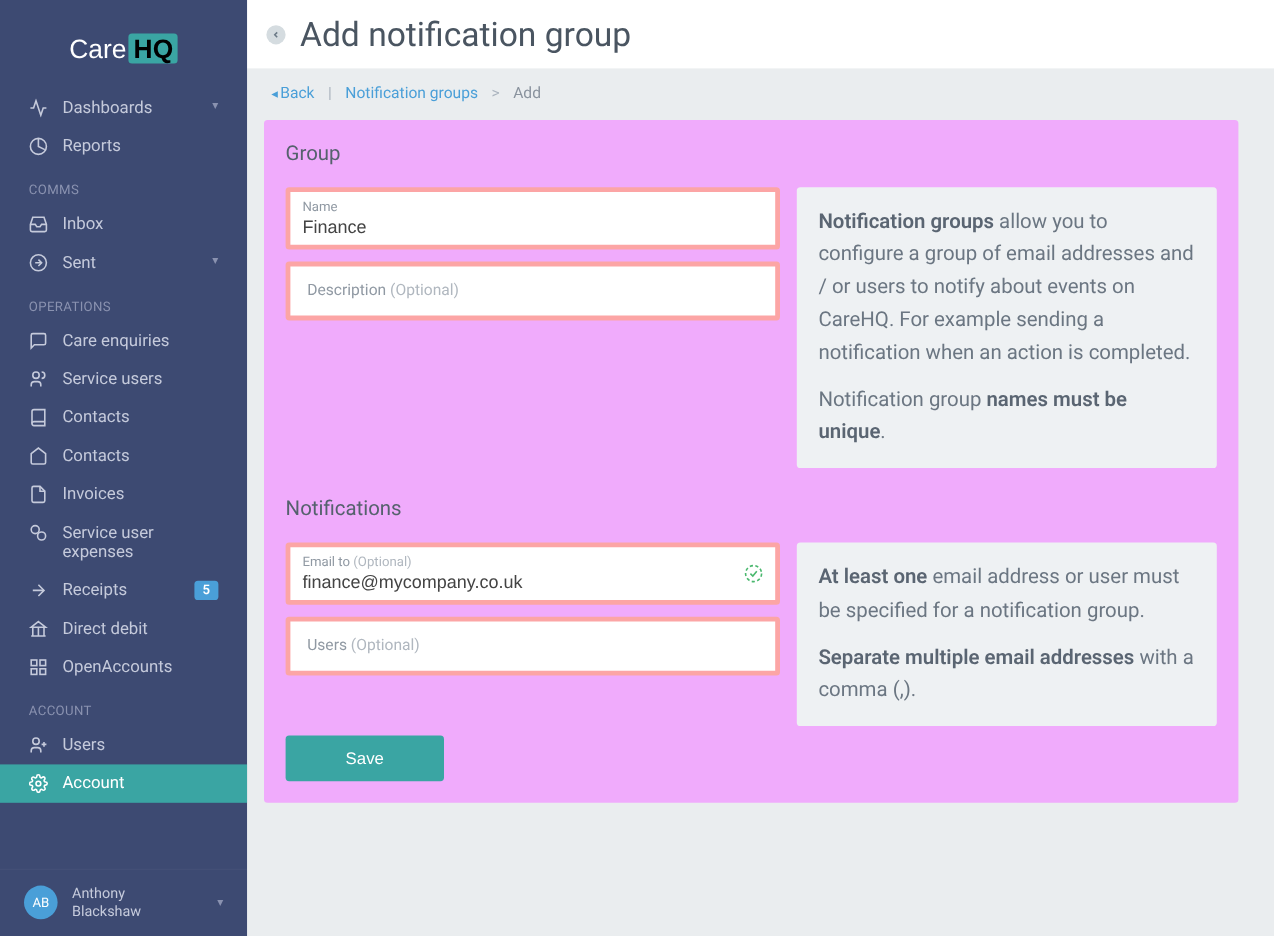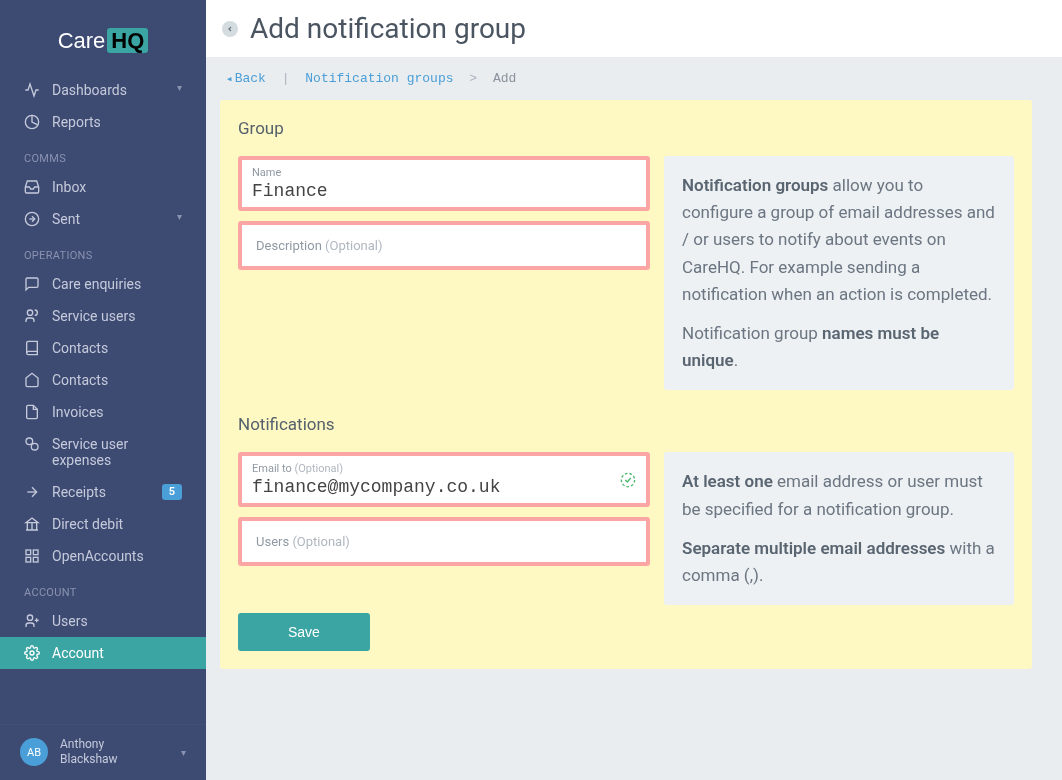--- a/index.html
+++ b/index.html
@@ -126,29 +126,28 @@
   font-size: 10px;
 }
 .page-title {
   font-size: 28px;
   font-weight: 400;
   color: #4a5561;
 }
 .breadcrumb {
   padding: 14px 20px;
   font-size: 13px;
-  font-family: Liberation Mono, monospace;
 }
 .breadcrumb a { color: #4a9fd8; text-decoration: none; cursor: pointer; }
 .breadcrumb .sep { color: #aab3be; margin: 0 8px; }
 .breadcrumb .current { color: #8a939e; }
 .breadcrumb .caret { color: #4a9fd8; margin-right: 2px; font-size: 11px; }
 
 .card {
-  background: #fef9c3;
+  background: #f0abfc;
   margin: 0 30px 14px 14px;
   border-radius: 3px;
   padding: 18px;
 }
 .card h2 {
   font-size: 17px;
   font-weight: 400;
   color: #55616d;
   margin-bottom: 18px;
 }
@@ -170,25 +169,25 @@
 }
 .field .flabel {
   font-size: 11px;
   color: #9099a3;
 }
 .field .flabel .opt { color: #b0b7bf; }
 .field input {
   display: block;
   border: none;
   outline: none;
-  font-size: 18px;
+  font-size: 15px;
   width: 100%;
   padding: 2px 0 0 0;
   color: #444;
-  font-family: Liberation Mono, monospace;
+  font-family: Liberation Sans, sans-serif;
 }
 .field.empty { padding: 13px 14px; }
 .field.empty .flabel { font-size: 13px; }
 .field .check-icon {
   position: absolute;
   right: 10px;
   top: 50%;
   transform: translateY(-50%);
   color: #4ab86e;
 }

